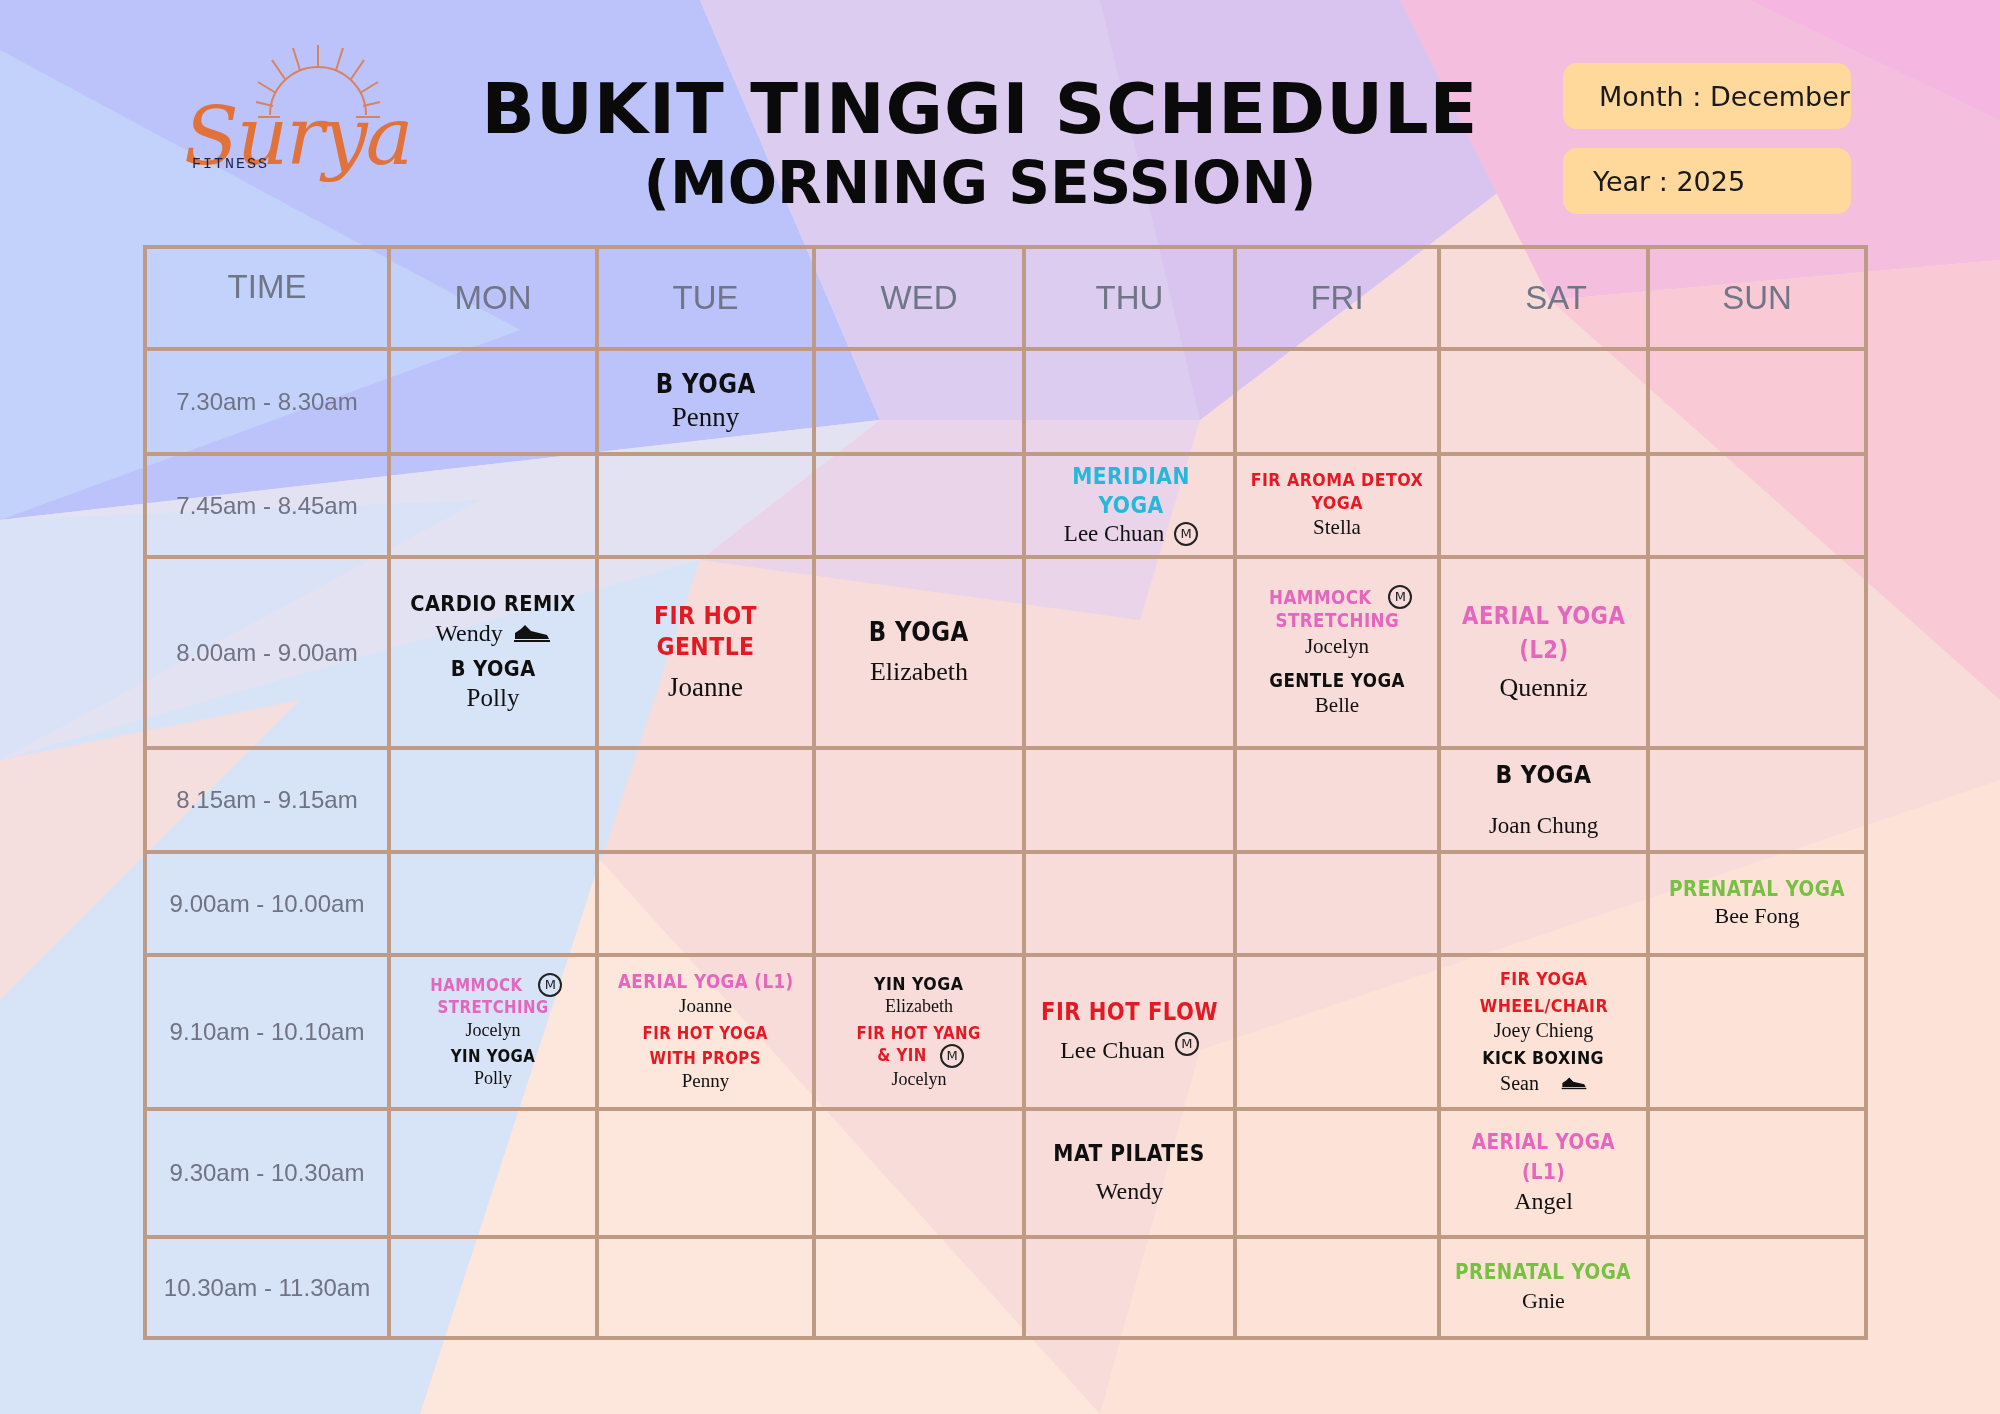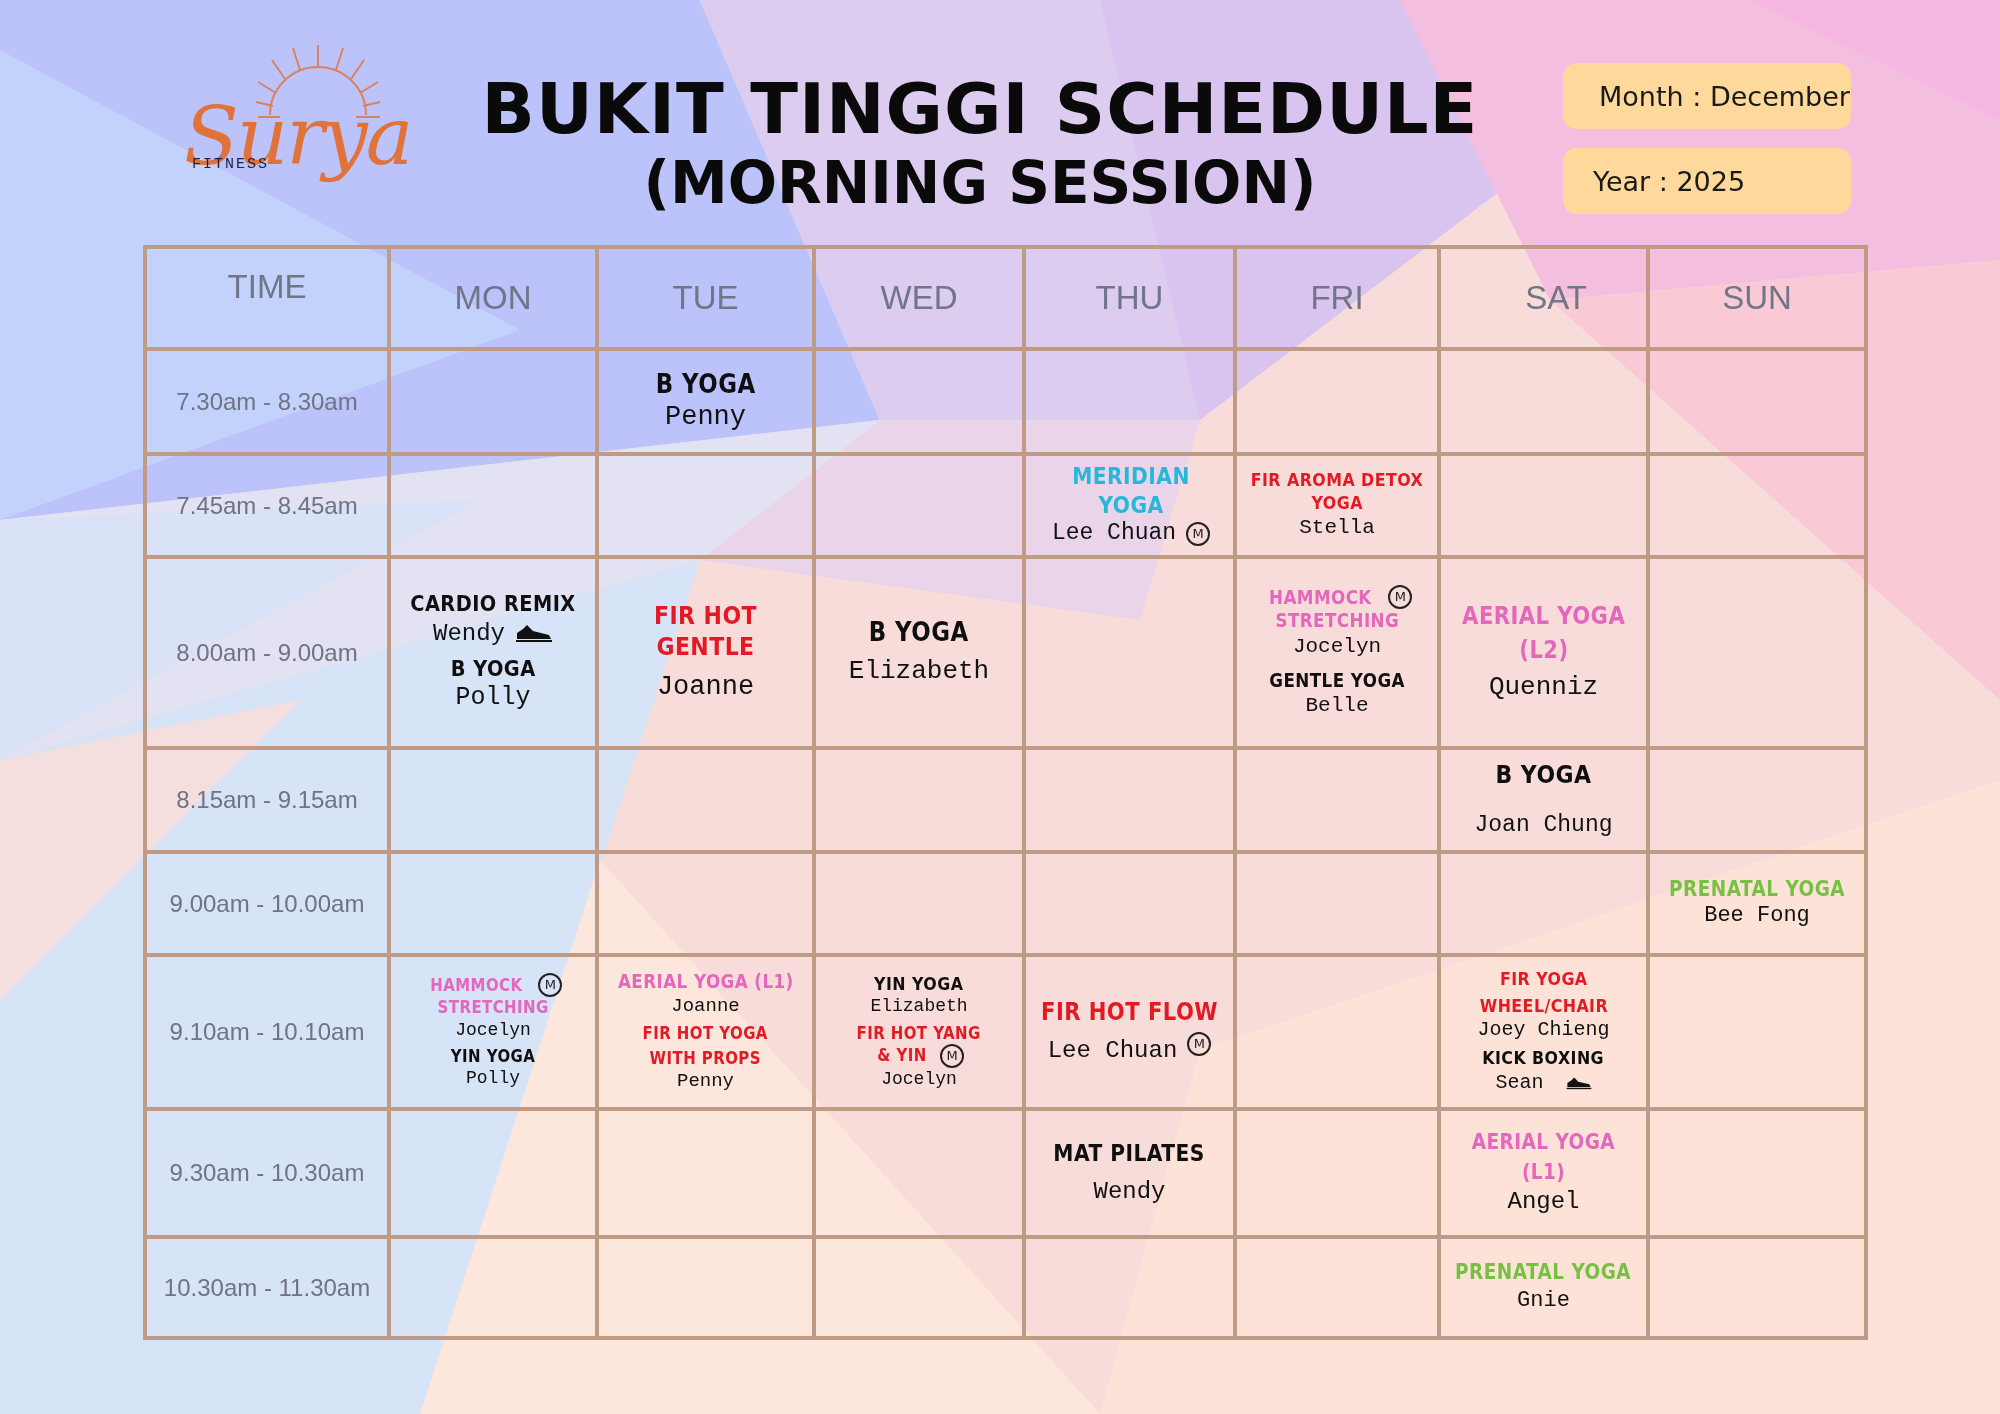--- a/index.html
+++ b/index.html
@@ -14,21 +14,21 @@
   .pill.month{top:63px;padding-left:36px;box-sizing:border-box;}
   .pill.year{top:148px;padding-left:30px;box-sizing:border-box;}
   .grid{position:absolute;left:143px;top:245px;width:1725px;height:1095px;}
   .grid .vline,.grid .hline{position:absolute;background:#bf9a85;}
   .grid .vline{width:4px;top:0;bottom:0;}
   .grid .hline{height:4px;left:0;right:0;}
   .hdr{position:absolute;display:flex;align-items:center;justify-content:center;color:#707587;font-size:33px;font-family:"Liberation Sans",sans-serif;}
   .time{position:absolute;display:flex;align-items:center;justify-content:center;color:#6f7384;font-size:24px;font-family:"Liberation Sans",sans-serif;}
   .cell{position:absolute;display:flex;flex-direction:column;align-items:center;justify-content:center;text-align:center;}
   .cls{font-family:"DejaVu Sans",sans-serif;font-weight:900;letter-spacing:0.5px;line-height:1.25;transform:scaleX(0.88);}
-  .ins{font-family:Liberation Mono, monospace;color:#111;line-height:1.3;}
+  .ins{font-family:Liberation Serif, serif;color:#111;line-height:1.3;}
   .c-black{color:#0f0f0f;}
   .c-red{color:#e31a24;}
   .c-pink{color:#e566bd;}
   .c-blue{color:#27b7d8;}
   .c-green{color:#78c043;}
   .m-icon{display:inline-block;border:2px solid #222;border-radius:50%;width:20px;height:20px;font-size:13px;line-height:20px;text-align:center;color:#222;font-weight:normal;vertical-align:middle;font-family:"DejaVu Sans",sans-serif;}
   .shoe-icon{display:inline-block;vertical-align:middle;}
   .row-flex{display:flex;align-items:center;gap:10px;justify-content:center;}
 </style>
 </head>

